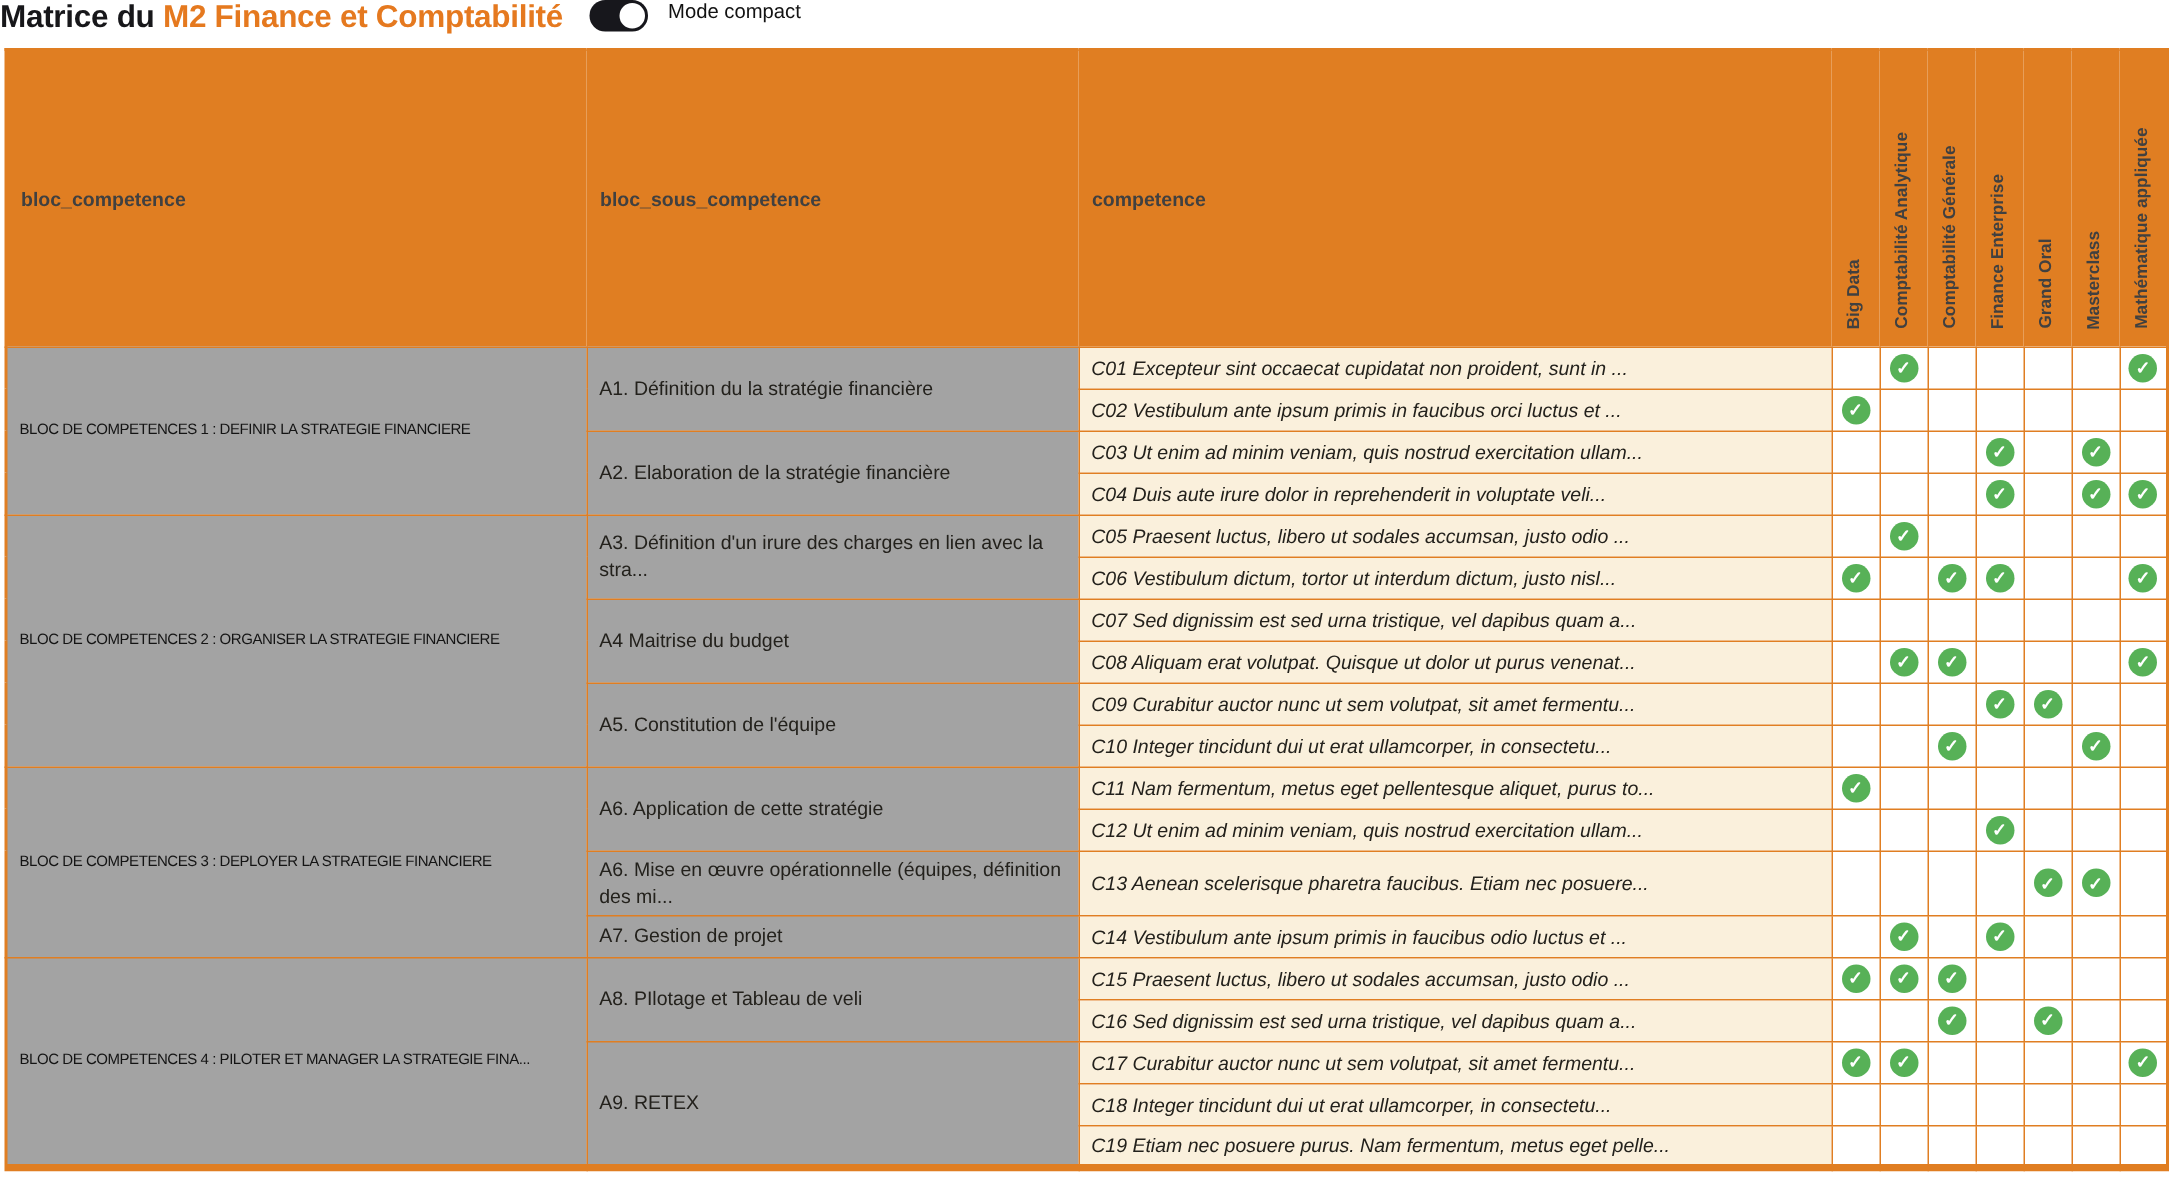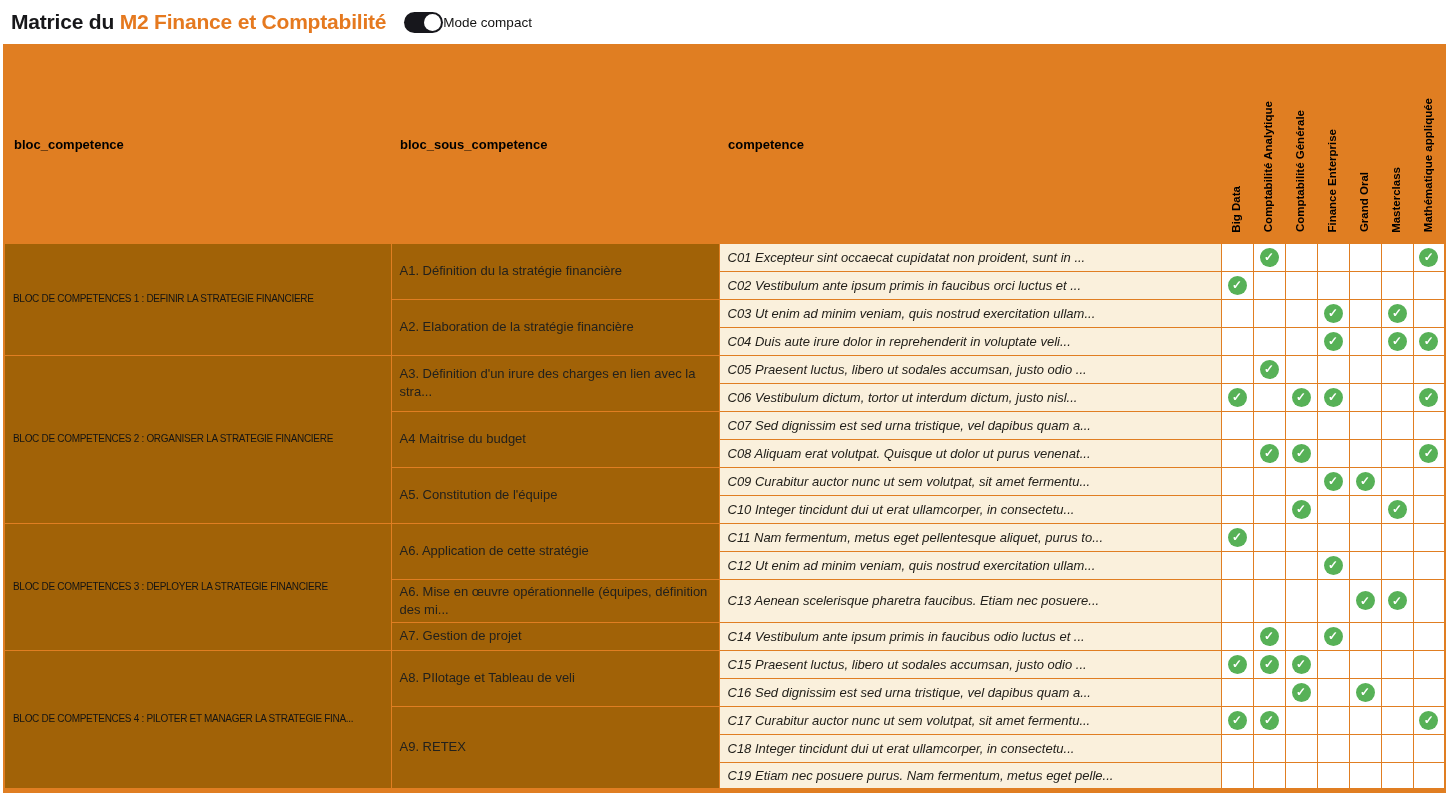--- a/index.html
+++ b/index.html
@@ -1,37 +1,37 @@
 <!DOCTYPE html>
 <html><head>
 <meta charset="utf-8">
 <style>
   * { margin:0; padding:0; box-sizing:border-box; }
   html,body { width:1448px; background:#ffffff; font-family:"Liberation Sans", sans-serif; overflow:hidden; }
 
   
-  .titlebar { height:44px; display:flex; align-items:center; padding-left:11px; background:#fff; }
+  .titlebar { height:32px; display:flex; padding-left:0; background:#fff; }
   .title { font-size:21px; font-weight:bold; color:#17171a; letter-spacing:-0.2px; }
   .title .accent { color:#e5791f; }
   .toggle { margin-left:18px; width:39px; height:21px; border-radius:11px; background:#17171c; position:relative; cursor:pointer; flex:0 0 auto; }
   .toggle .knob { position:absolute; right:2px; top:2px; width:17px; height:17px; border-radius:50%; background:#ffffff; }
-  .toggle-label { font-size:13.5px; color:#121212; }
+  .toggle-label { margin-left:13px; font-size:13.5px; color:#121212; }
 
   
   .matrix-wrap { padding:0 3px; }
   table { border-collapse:collapse; table-layout:fixed; width:1442px; border:2px solid #e07e22; border-bottom-width:5px; }
   thead tr { height:198px; }
-  thead th { background:#e07e22; color:#000000; font-weight:bold; border:none; }
+  thead th { background:#e07e22; color:#404040; font-weight:bold; border:none; }
   th.text-col { text-align:left; vertical-align:middle; padding-left:9px; font-size:13px; }
   th.mod-col { vertical-align:bottom; text-align:center; padding-bottom:6px; }
   th.mod-col span { display:inline-block; writing-mode:vertical-rl; transform:rotate(180deg); font-size:11.5px; white-space:nowrap; line-height:1; }
 
   tbody tr { height:28px; }
   tbody td { border:1px solid #e07e22; font-size:13px; color:#23211c; }
-  td.bloc-cell, td.sub-cell { background:#a16207; padding:3px 8px; line-height:1.4; vertical-align:middle; }
+  td.bloc-cell, td.sub-cell { background:#a3a3a3; padding:3px 8px; line-height:1.4; vertical-align:middle; }
   td.bloc-cell { font-size:10px; letter-spacing:-0.3px; color:#141414; }
   td.comp-cell { background:#faf0dc; padding:2px 8px; vertical-align:middle; white-space:nowrap; overflow:hidden;font-style:italic; }
   td.check-cell { background:#ffffff; text-align:center; vertical-align:middle; cursor:pointer; }
   .check { display:inline-flex; width:19px; height:19px; border-radius:50%; background:#57b157; color:#ffffff;
            align-items:center; justify-content:center; font-size:12px; font-weight:bold; }
 </style>
 </head>
 <body>
 
 <div class="titlebar">

